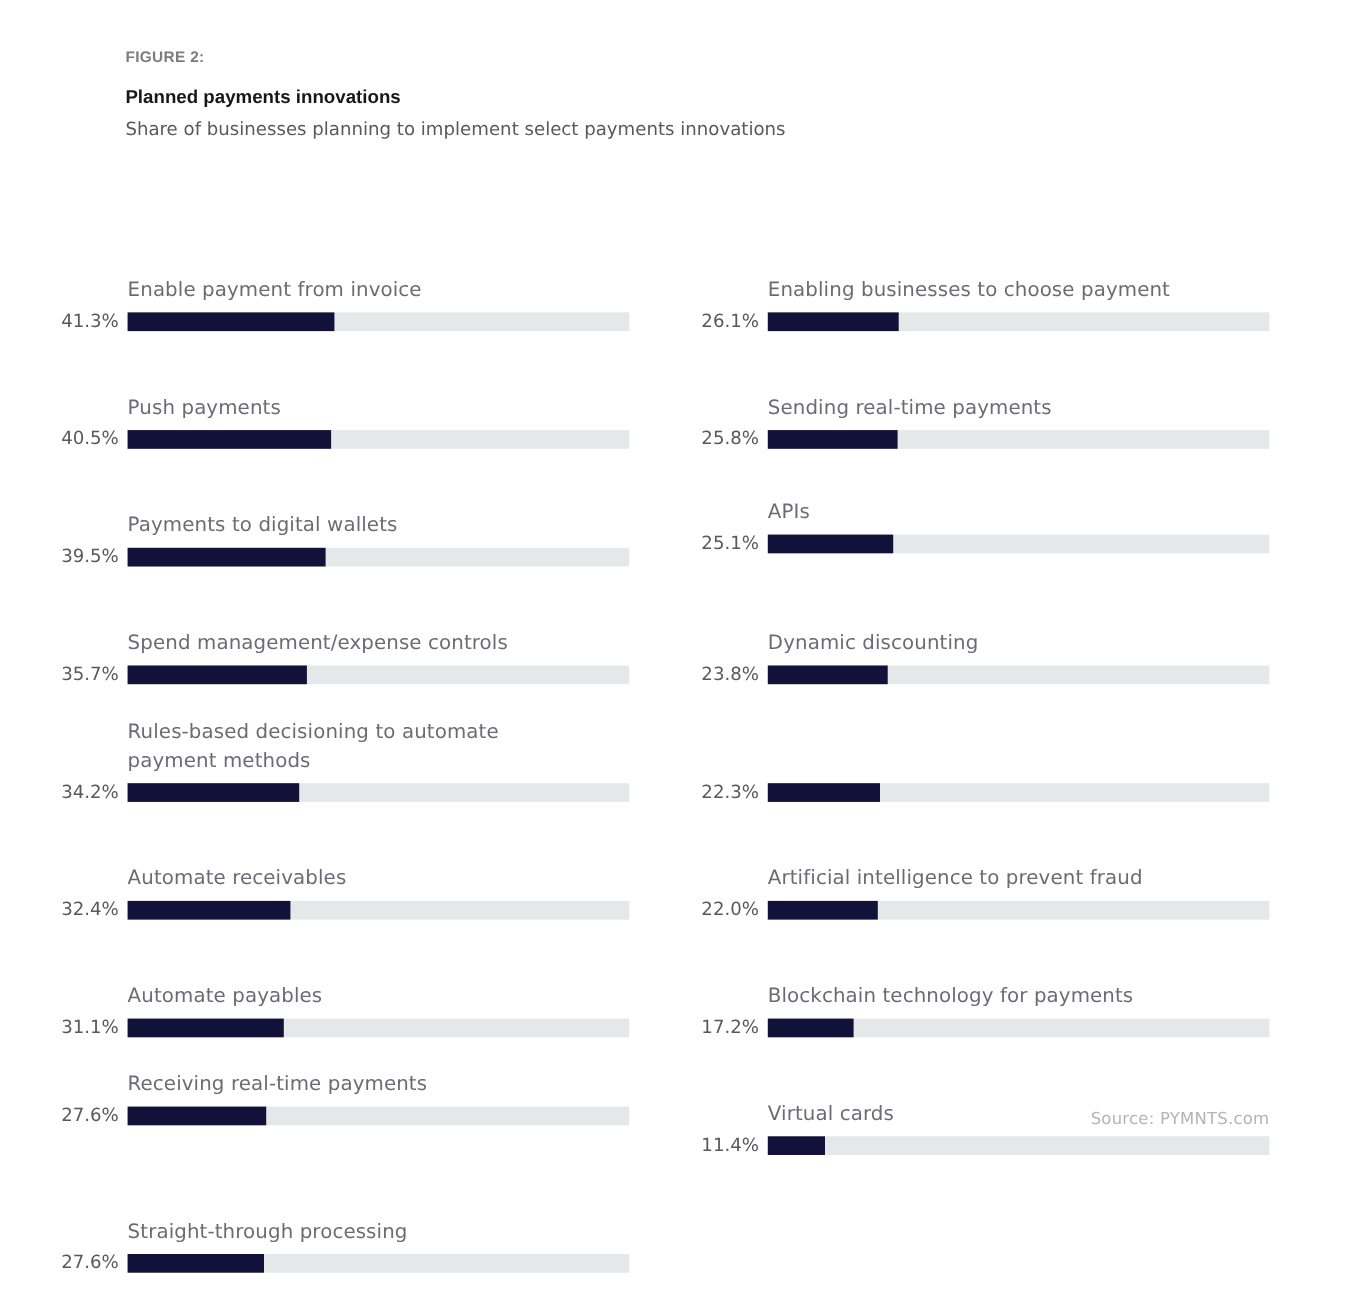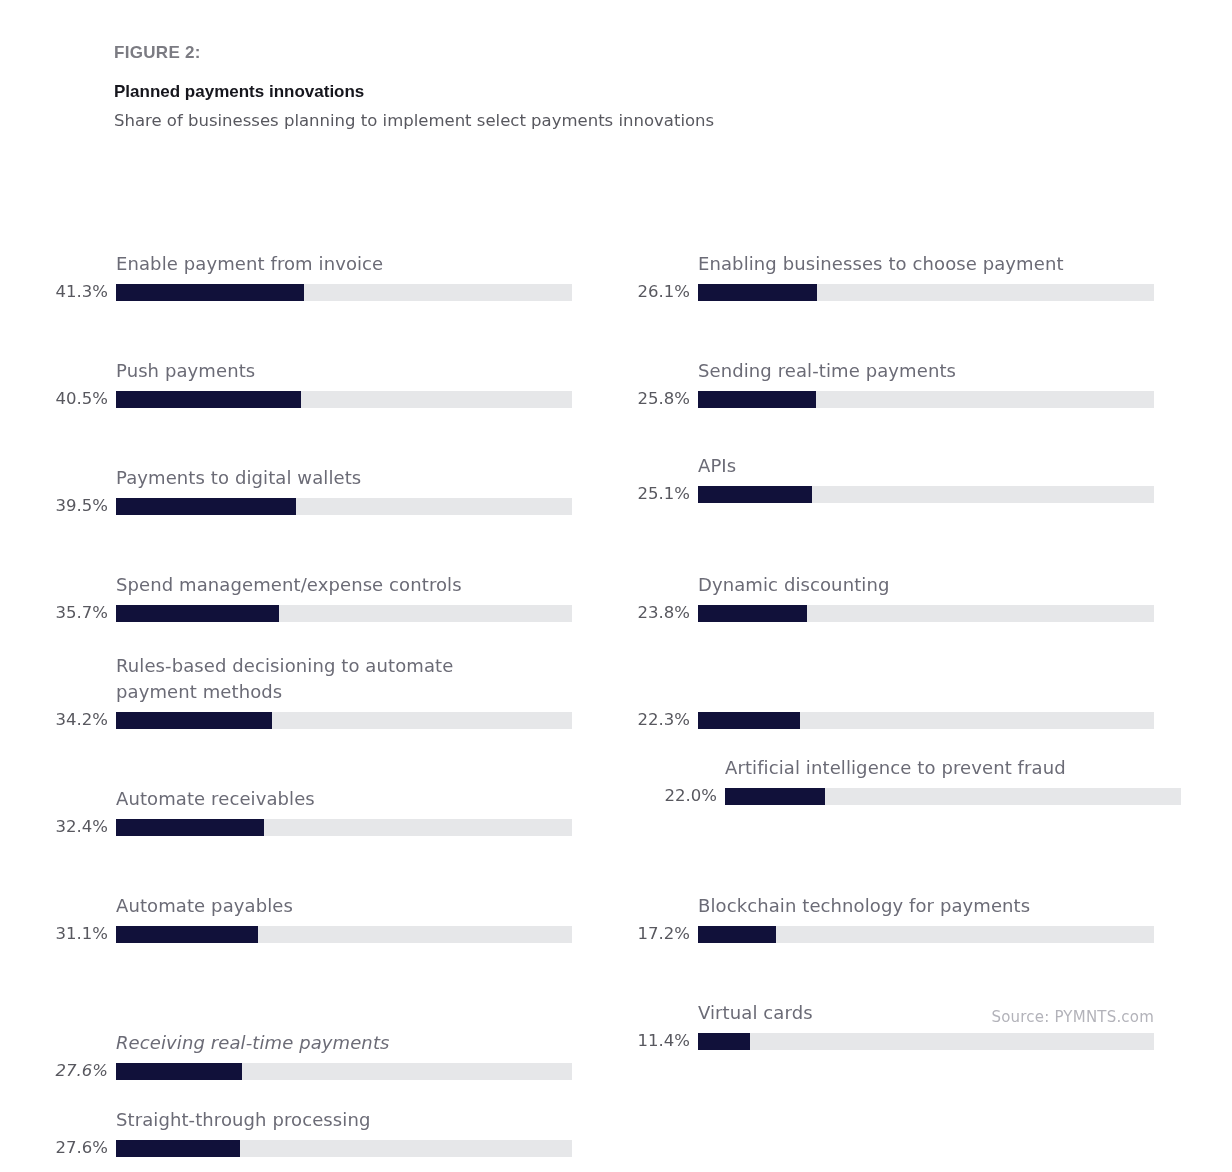--- a/index.html
+++ b/index.html
@@ -25,21 +25,21 @@
 
   
   .header {
     position: absolute;
     left: 114px;
     top: 44px;
     width: 1000px;
   }
   .figure-label {
     font-family: "Liberation Sans", sans-serif;
-    font-size: 17px;
+    font-size: 14px;
     font-weight: bold;
     letter-spacing: 0.3px;
     color: #7b7b82;
     margin: 0 0 22px 0;
     line-height: 1;
   }
   .figure-title {
     font-family: "Liberation Sans", sans-serif;
     font-size: 17px;
     font-weight: bold;
@@ -208,21 +208,21 @@
         </div>
         <div class="row" style="top: 642px;">
           <div class="bar-label">Automate payables</div>
           <div class="bar-wrap">
             <div class="bar-pct">31.1%</div>
             <div class="bar-track" style="background: rgb(230, 231, 233);">
               <div class="bar-fill" style="width: 141.816px; background: rgb(17, 17, 58);"></div>
             </div>
           </div>
         </div>
-        <div class="row" style="top: 779px; font-style: italic;">
+        <div class="row" style="top: 722px;">
           <div class="bar-label">Receiving real-time payments</div>
           <div class="bar-wrap">
             <div class="bar-pct">27.6%</div>
             <div class="bar-track" style="background: rgb(230, 231, 233);">
               <div class="bar-fill" style="width: 125.856px; background: rgb(17, 17, 58);"></div>
             </div>
           </div>
         </div>
         <div class="row" style="top: 856px;">
           <div class="bar-label">Straight-through processing</div>
@@ -272,21 +272,21 @@
           </div>
         </div>
         <div class="row" style="top: 428px;">
           <div class="bar-wrap">
             <div class="bar-pct">22.3%</div>
             <div class="bar-track" style="background: rgb(230, 231, 233);">
               <div class="bar-fill" style="width: 101.688px; background: rgb(17, 17, 58);"></div>
             </div>
           </div>
         </div>
-        <div class="row" style="top: 504px; margin-left: 27px;">
+        <div class="row" style="top: 535px;">
           <div class="bar-label">Artificial intelligence to prevent fraud</div>
           <div class="bar-wrap">
             <div class="bar-pct">22.0%</div>
             <div class="bar-track" style="background: rgb(230, 231, 233);">
               <div class="bar-fill" style="width: 100.32px; background: rgb(17, 17, 58);"></div>
             </div>
           </div>
         </div>
         <div class="row" style="top: 642px; text-decoration: underline;">
           <div class="bar-label">Blockchain technology for payments</div>

